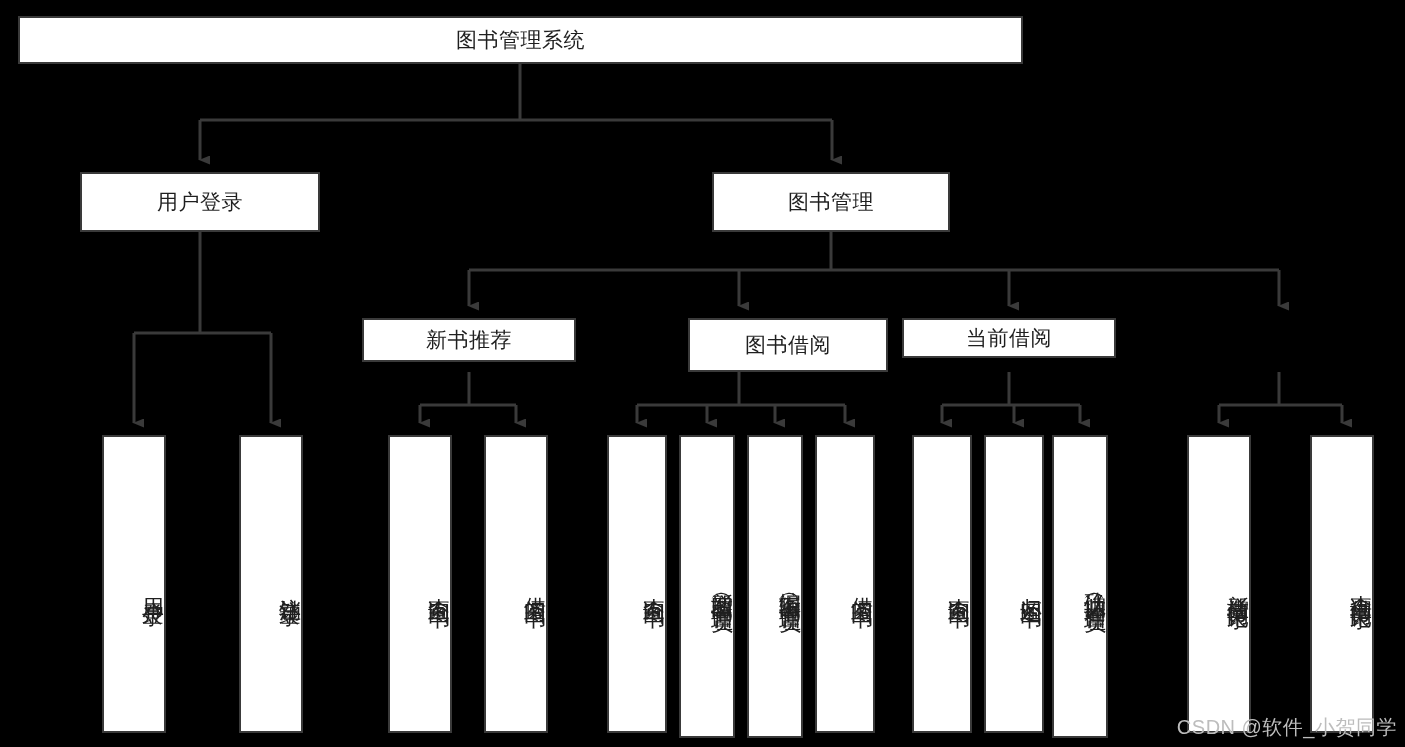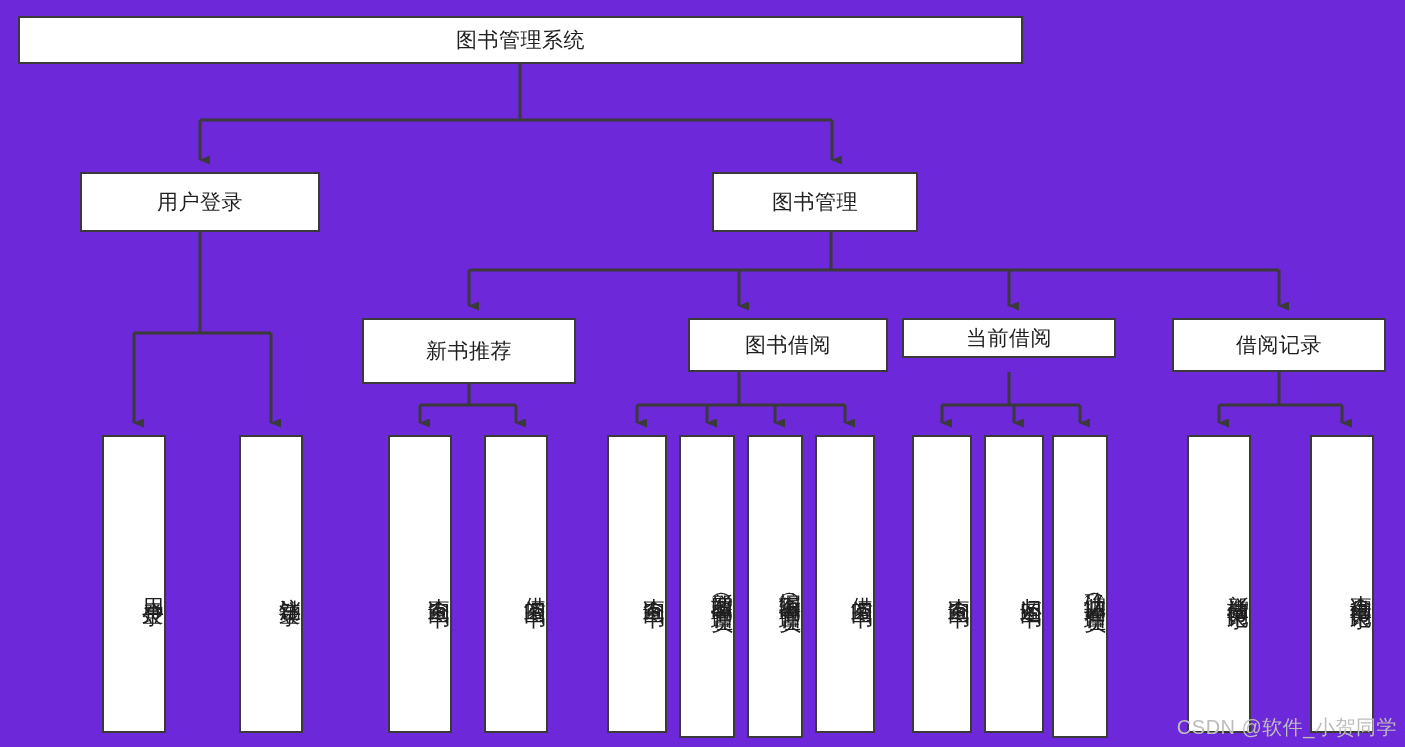--- a/index.html
+++ b/index.html
@@ -5,21 +5,21 @@
 <style>
   html, body {
     margin: 0;
     padding: 0;
     background: #ffffff;
   }
   #canvas {
     position: relative;
     width: 1405px;
     height: 747px;
-    background: #6d28d9;
+    background: #000000;
     font-family: "Liberation Sans", "DejaVu Sans", sans-serif;
     overflow: hidden;
   }
   #edges {
     position: absolute;
     left: 0; top: 0;
     width: 1405px;
     height: 747px;
     pointer-events: none;
   }
@@ -132,36 +132,33 @@
     </g>
   </svg>
 
   <div class="node h" style="left:18px; top:16px; width:1005px; height:48px;">
     <span class="node-label">图书管理系统</span>
   </div>
 
   <div class="node h" style="left:80px; top:172px; width:240px; height:60px;">
     <span class="node-label">用户登录</span>
   </div>
-  <div class="node h" style="left:712px; top:172px; width:206px; height:60px;">
+  <div class="node h" style="left:712px; top:172px; width:238px; height:60px;">
     <span class="node-label">图书管理</span>
   </div>
 
-  <div class="node h" style="left:362px; top:318px; width:214px; height:66px;">
+  <div class="node h" style="left:362px; top:318px; width:214px; height:44px;">
     <span class="node-label">新书推荐</span>
   </div>
   <div class="node h" style="left:656px; top:318px; width:200px; height:54px;margin-left:32px;">
     <span class="node-label">图书借阅</span>
   </div>
   <div class="node h" style="left:902px; top:318px; width:214px; height:40px;">
     <span class="node-label">当前借阅</span>
   </div>
-  <div class="node h" style="left:1172px; top:318px; width:214px; height:54px;">
-    <span class="node-label">借阅记录</span>
-  </div>
 
   <div class="node v" style="left:102px; top:435px; width:64px; height:298px;">
     <span class="node-label">用户登录</span>
   </div>
   <div class="node v" style="left:239px; top:435px; width:64px; height:298px;">
     <span class="node-label">注销登录</span>
   </div>
 
   <div class="node v" style="left:388px; top:435px; width:64px; height:298px;">
     <span class="node-label">查询图书</span>

